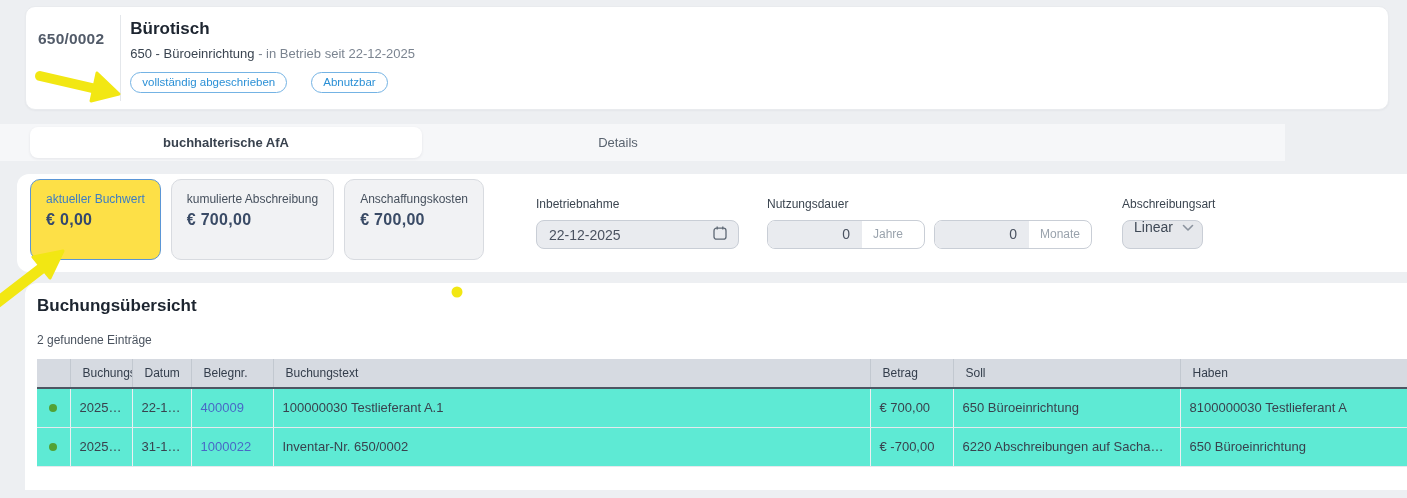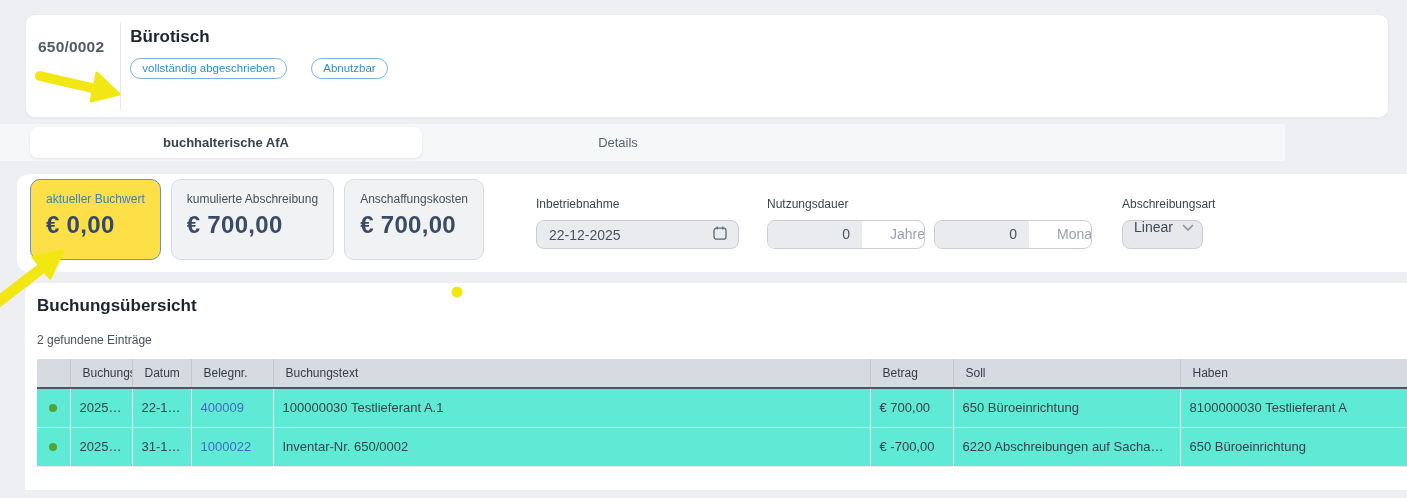--- a/index.html
+++ b/index.html
@@ -7,21 +7,21 @@
   body {
     font-family:"Liberation Sans", sans-serif;
     background:#edeff2;
     position:relative;
     overflow:hidden;
     color:#39424e;
   }
 
   
   .header-card {
-    position:absolute; left:25px; top:14px; width:1364px; height:104px;
+    position:absolute; left:25px; top:6px; width:1364px; height:104px;
     background:#ffffff; border:1px solid #e9ebee; border-radius:10px;
     box-shadow:0 1px 2px rgba(20,30,50,.04);
     display:flex; align-items:stretch;
   }
   .asset-no-block {
     padding:15px 16px 0 12px; border-right:1px solid #e4e7eb;
     margin:8px 0; display:flex; align-items:flex-start;
   }
   .asset-no { font-size:15.5px; font-weight:600; color:#525b69; letter-spacing:.2px; }
   .header-main { padding:12px 0 0 9px; }
@@ -53,21 +53,21 @@
     position:absolute; left:17px; top:174px; width:1390px; height:98px;
     background:#ffffff; border-radius:12px 0 0 12px;
     display:flex; align-items:flex-start; padding:5px 0 0 13px;
   }
   .stat-card {
     height:81px; border-radius:10px; padding:12px 15px 0;
     background:#f1f2f4; border:1px solid #d8dbe0; margin-right:10px;
     cursor:pointer; white-space:nowrap;
   }
   .stat-card .stat-label { font-size:12px; color:#46505d; }
-  .stat-card .stat-value { font-size:24px; font-weight:600; color:#3a4b66; margin-top:5px; letter-spacing:.3px; }
+  .stat-card .stat-value { font-size:16px; font-weight:600; color:#3a4b66; margin-top:5px; letter-spacing:.3px; }
   .stat-card.active { background:#fde047; border:1px solid #5b96d6; }
   .stat-card.active .stat-label { color:#3d7dc4; }
   .stat-card.active .stat-value { color:#33486e; }
 
   .field-group { margin-top:18px; }
   .field-group .field-label { font-size:12px; color:#3b4550; font-weight:500; margin-bottom:9px; }
   .fg-date { margin-left:42px; }
   .fg-duration { margin-left:28px; }
   .fg-method { margin-left:30px; }
 
@@ -80,21 +80,21 @@
   .duration-row { display:flex; gap:9px; }
   .composite-input {
     width:158px; height:29px; border:1px solid #c9ced6; border-radius:8px;
     overflow:hidden; display:flex; background:#ffffff;
   }
   .composite-input .num {
     flex:1; background:#e9ebef; text-align:right; padding-right:12px;
     font-size:14px; color:#4a5260; line-height:27px;
   }
   .composite-input .unit {
-    width:62px; font-size:14px; color:#9aa3ad; line-height:27px; padding-left:28px;
+    width:62px; font-size:12px; color:#9aa3ad; line-height:27px; padding-left:11px;
   }
   .select-box {
     width:81px; height:29px; background:#e6e8ec; border:1px solid #c9ced6;
     border-radius:8px; display:flex; align-items:center; padding:0 8px 16px 11px;
     font-size:14px; color:#3f4956; cursor:pointer;
   }
   .select-box .spacer { flex:1; }
 
   
   .bookings-card {
@@ -127,20 +127,23 @@
 </style>
 </head>
 <body>
 
 <div class="header-card">
   <div class="asset-no-block">
     <span class="asset-no">650/0002</span>
   </div>
   <div class="header-main">
     <div class="asset-title">Bürotisch</div>
+    <div class="asset-subtitle">
+      <span class="sub-main">650 - Büroeinrichtung</span><span class="sub-light"> - in Betrieb seit 22-12-2025</span>
+    </div>
     <div class="badge-row">
       <span class="pill">vollständig abgeschrieben</span>
       <span class="pill">Abnutzbar</span>
     </div>
   </div>
 </div>
 
 <div class="tab-bar">
   <div class="tab active">buchhalterische AfA</div>
   <div class="tab">Details</div>

